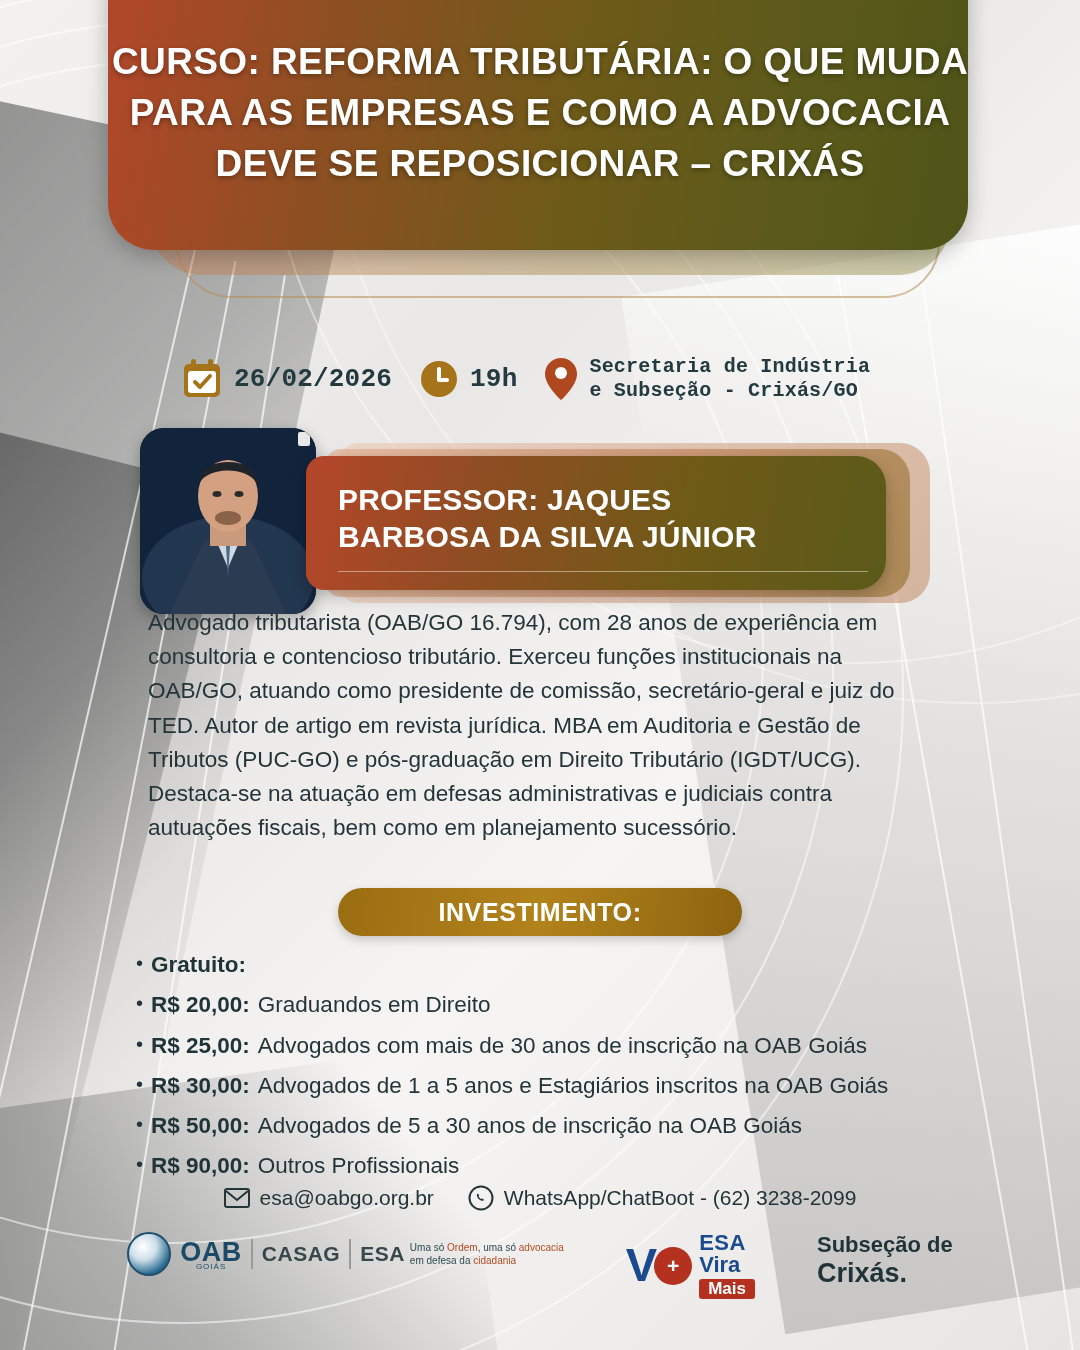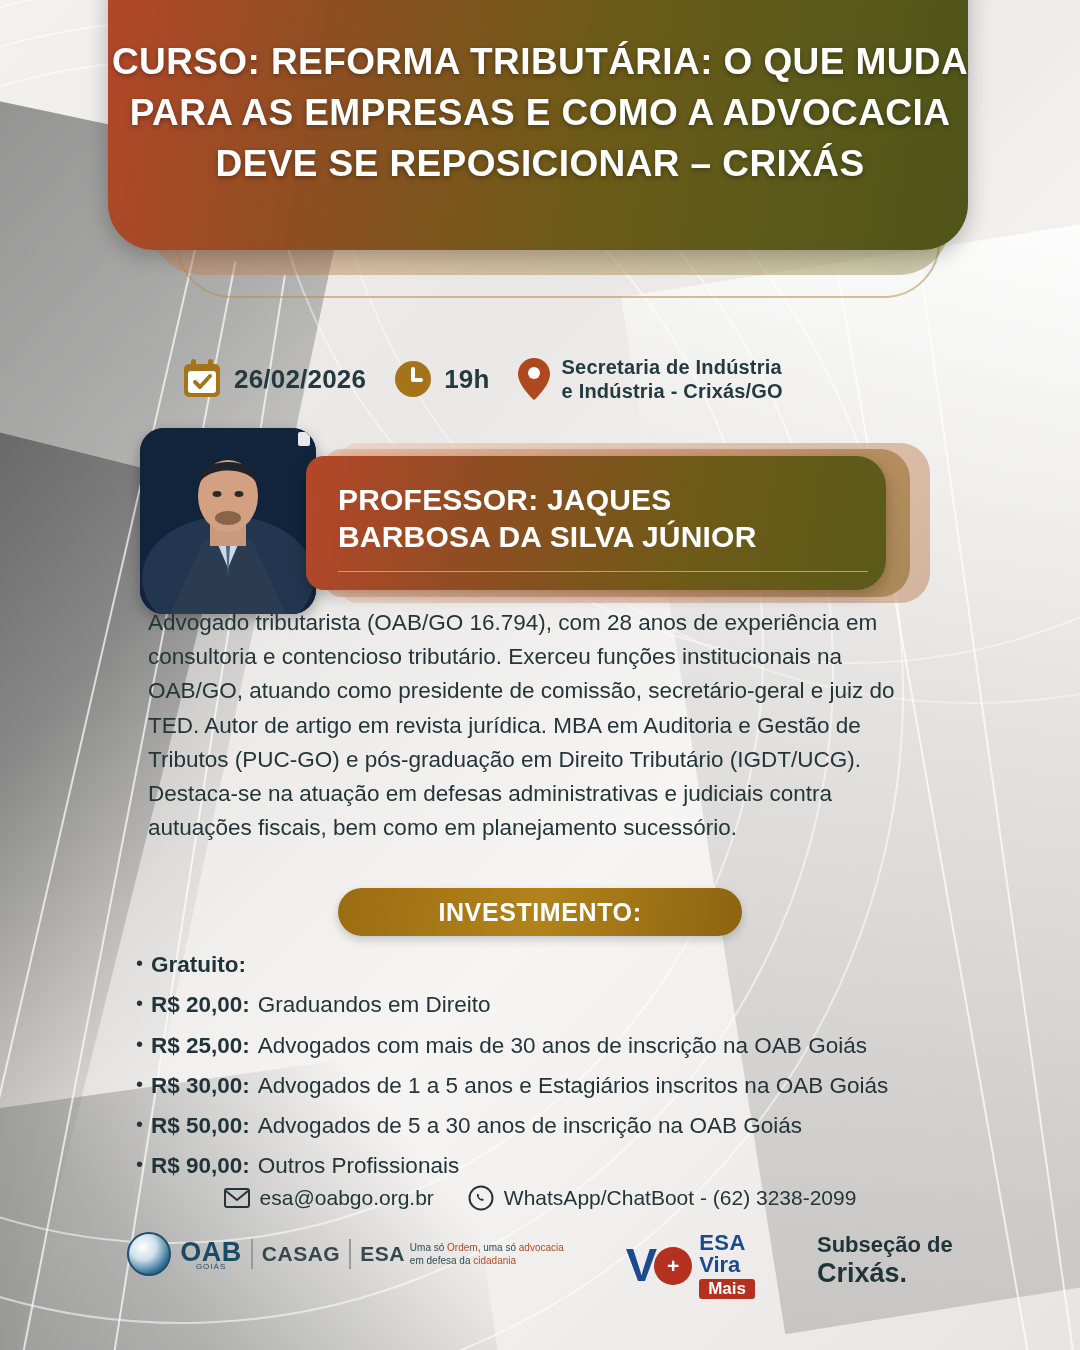--- a/index.html
+++ b/index.html
@@ -117,20 +117,21 @@
   }
 
   
   .info-row {
     position: absolute;
     left: 180px;
     top: 355px;
     display: flex;
     align-items: center;
     gap: 26px;
+    font-family: Liberation Mono, monospace;
   }
   .info-item {
     display: flex;
     align-items: center;
     gap: 10px;
   }
   .info-text {
     color: #233a40;
     font-weight: bold;
     font-size: 26px;
@@ -456,21 +457,21 @@
 
     <div class="info-item">
       <span class="ico">
         <svg width="36" height="46" viewBox="0 0 36 46">
           <path d="M18 2 C9 2 2 9 2 18 C2 30 18 44 18 44 C18 44 34 30 34 18 C34 9 27 2 18 2 Z" fill="#b0481f"></path>
           <circle cx="18" cy="17" r="6" fill="#ffffff"></circle>
         </svg>
       </span>
       <div>
         <div class="info-text small">Secretaria de Indústria</div>
-        <div class="info-text small">e Indústria - Crixás/GO</div>
+        <div class="info-text small">e Subseção - Crixás/GO</div>
       </div>
     </div>
   </div>
 
   <div class="prof-photo">
     <svg width="176" height="186" viewBox="0 0 176 186">
       <rect width="176" height="186" fill="#11243c"></rect>
       <ellipse cx="88" cy="150" rx="86" ry="62" fill="#22364f"></ellipse>
       <path d="M30 186 L64 112 L112 112 L146 186 Z" fill="#2b3b52"></path>
       <path d="M76 112 L88 140 L100 112 L94 106 L82 106 Z" fill="#cfd9e4"></path>

